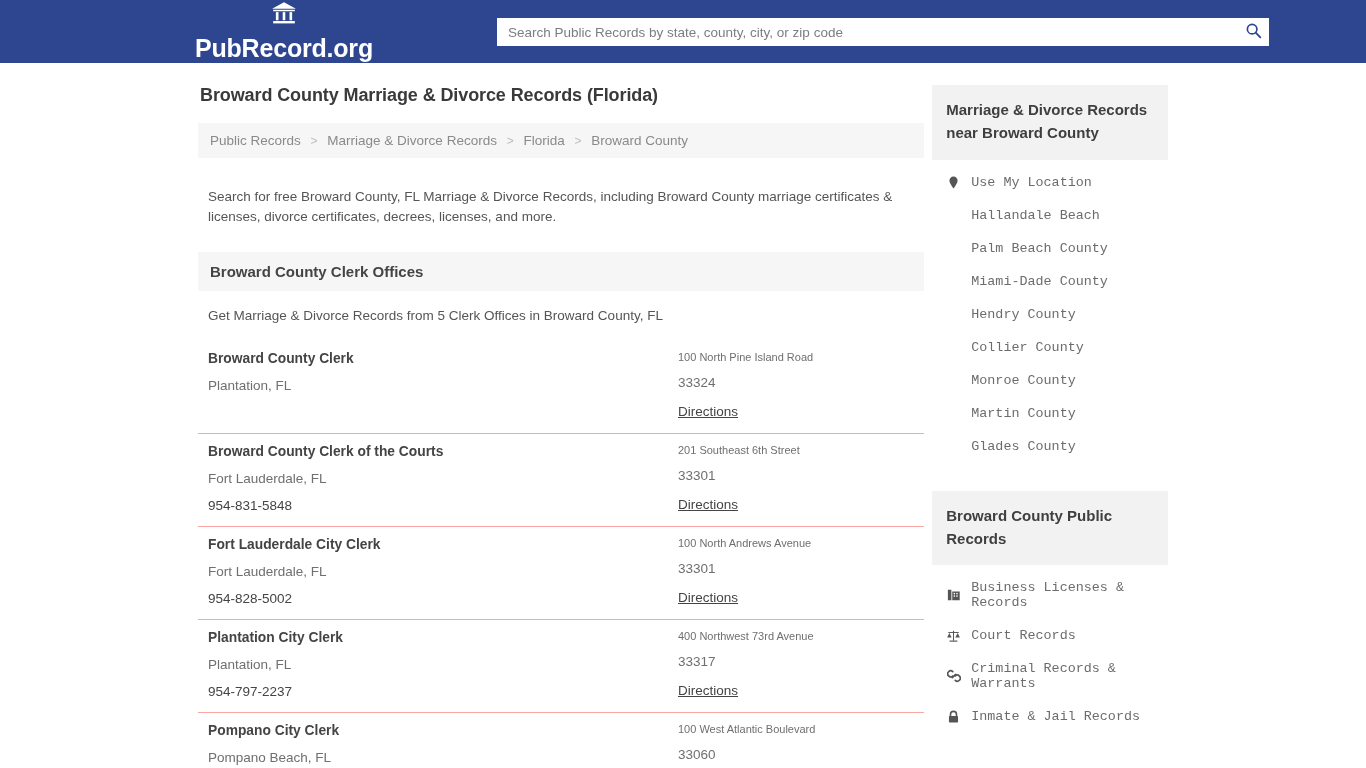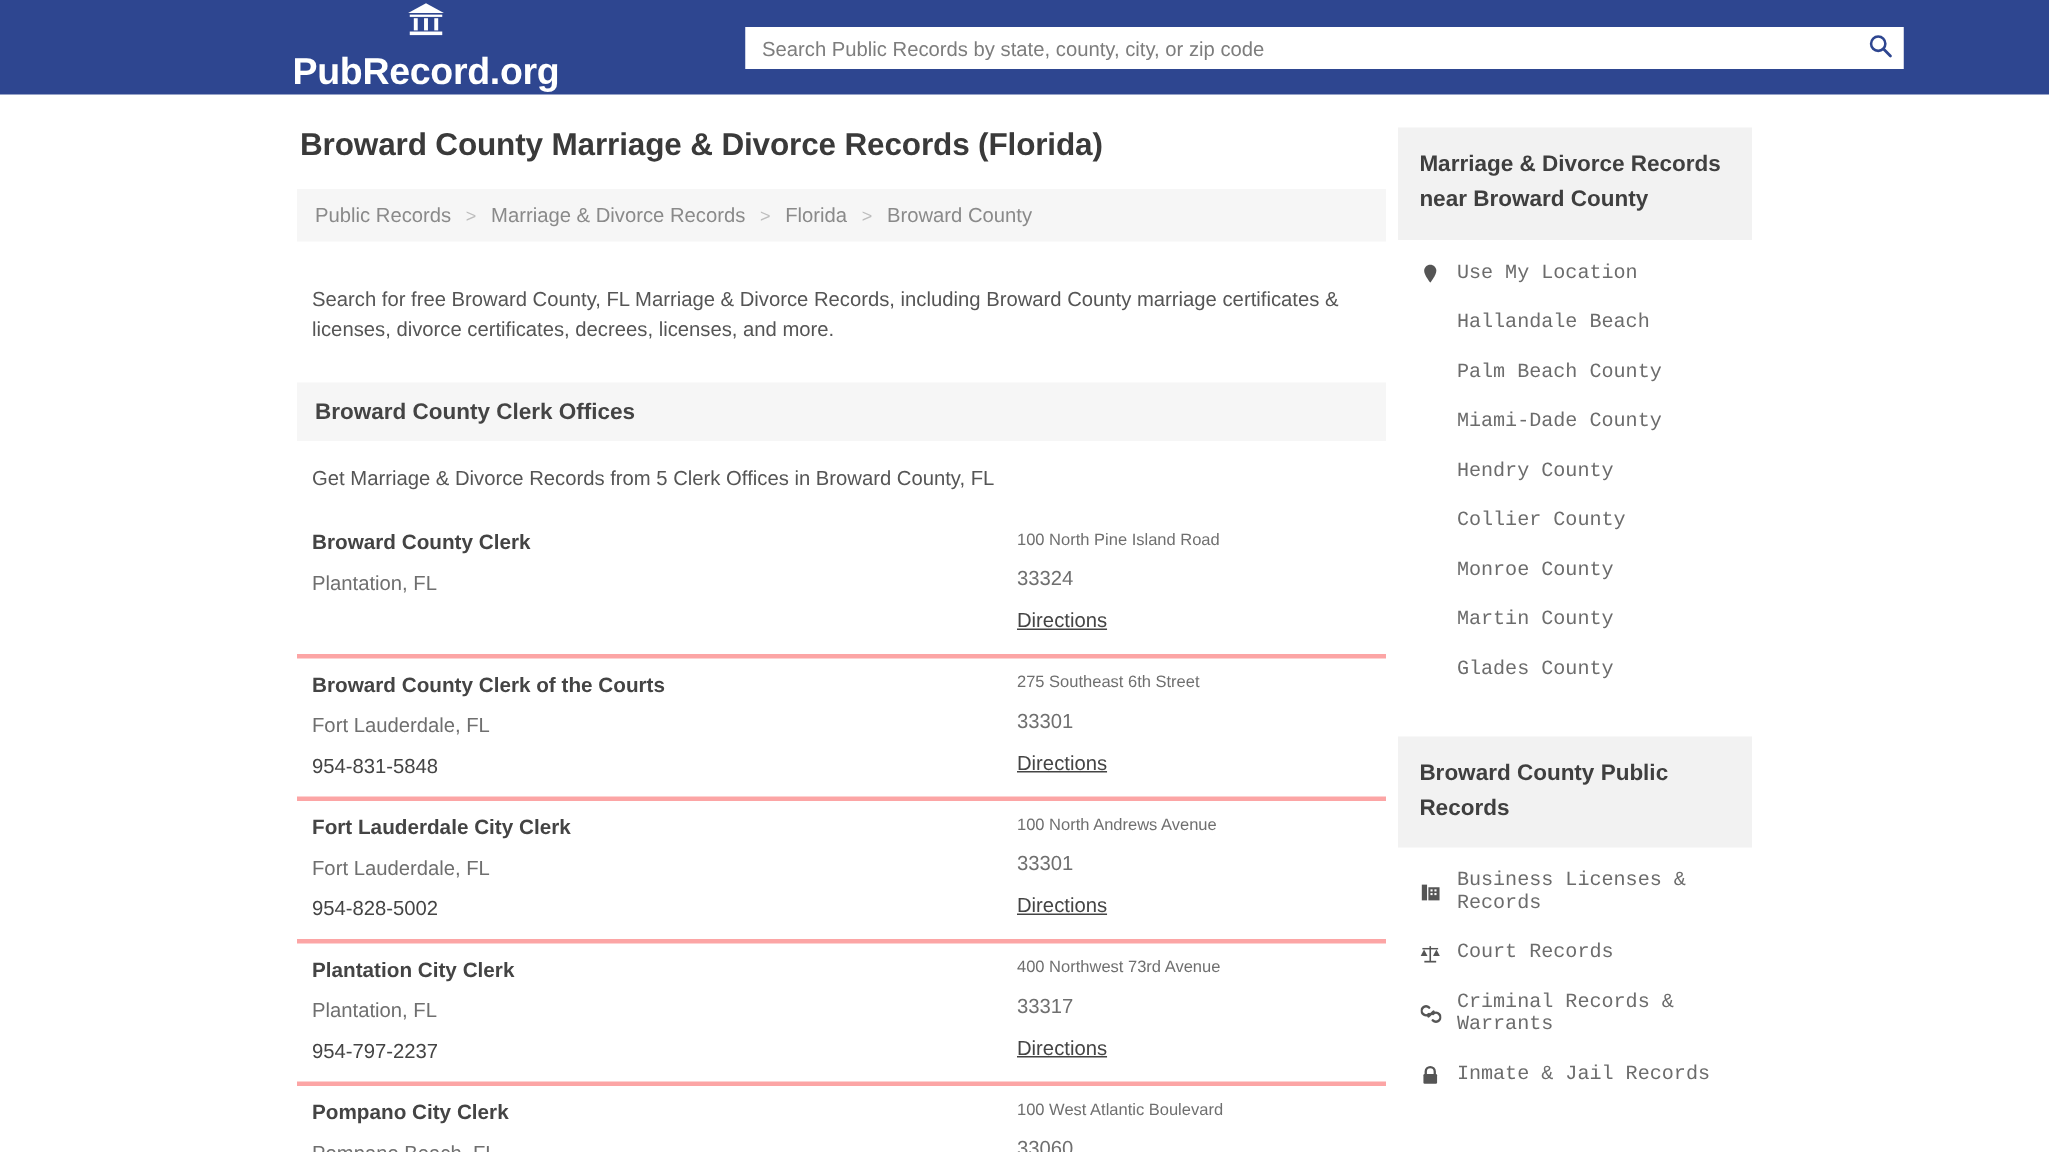--- a/index.html
+++ b/index.html
@@ -91,21 +91,21 @@
     width: 970px;
     margin: 0 auto;
     padding-top: 22px;
     display: flex;
     gap: 0;
   }
   .main-col { width: 727px; }
   .side-col { width: 236px; margin-left: 8px; }
 
   .page-title {
-    font-size: 21px;
+    font-size: 18px;
     font-weight: bold;
     color: #3a3a3a;
     margin: 0 0 17px 2px;
     letter-spacing: -0.1px;
   }
 
   
   .breadcrumb {
     background: #f6f6f6;
     padding: 10px 12px;
@@ -144,21 +144,21 @@
     font-size: 13.5px;
     color: #555555;
     padding: 17px 10px 10px 10px;
   }
 
   
   .office-list { margin-top: 8px; }
   .office-row {
     display: flex;
     padding: 10px 10px 13px 10px;
-    border-bottom: 3px solid #fca5a5;
+    border-bottom: 1px solid #fca5a5;
   }
   .office-row:last-child { border-bottom: 0; }
   .office-left { width: 470px; }
   .office-right { flex: 1; }
   .office-name {
     font-size: 13.8px;
     font-weight: bold;
     color: #444444;
     margin-bottom: 12px;
   }
@@ -284,21 +284,21 @@
               <div class="office-city">Plantation, FL</div>
             </div>
             <div class="office-right"><div class="office-addr">100 North Pine Island Road</div><div class="office-zip">33324</div><a class="directions-link" href="#">Directions</a></div>
           </div>
           <div class="office-row">
             <div class="office-left">
               <div class="office-name">Broward County Clerk of the Courts</div>
               <div class="office-city">Fort Lauderdale, FL</div>
               <div class="office-phone">954-831-5848</div>
             </div>
-            <div class="office-right"><div class="office-addr">275 Southeast 6th Street</div><div class="office-zip">33301</div><a class="directions-link" href="#">Directions</a></div>
+            <div class="office-right"><div class="office-addr">201 Southeast 6th Street</div><div class="office-zip">33301</div><a class="directions-link" href="#">Directions</a></div>
           </div>
           <div class="office-row">
             <div class="office-left">
               <div class="office-name">Fort Lauderdale City Clerk</div>
               <div class="office-city">Fort Lauderdale, FL</div>
               <div class="office-phone">954-828-5002</div>
             </div>
             <div class="office-right"><div class="office-addr">100 North Andrews Avenue</div><div class="office-zip">33301</div><a class="directions-link" href="#">Directions</a></div>
           </div>
           <div class="office-row">

